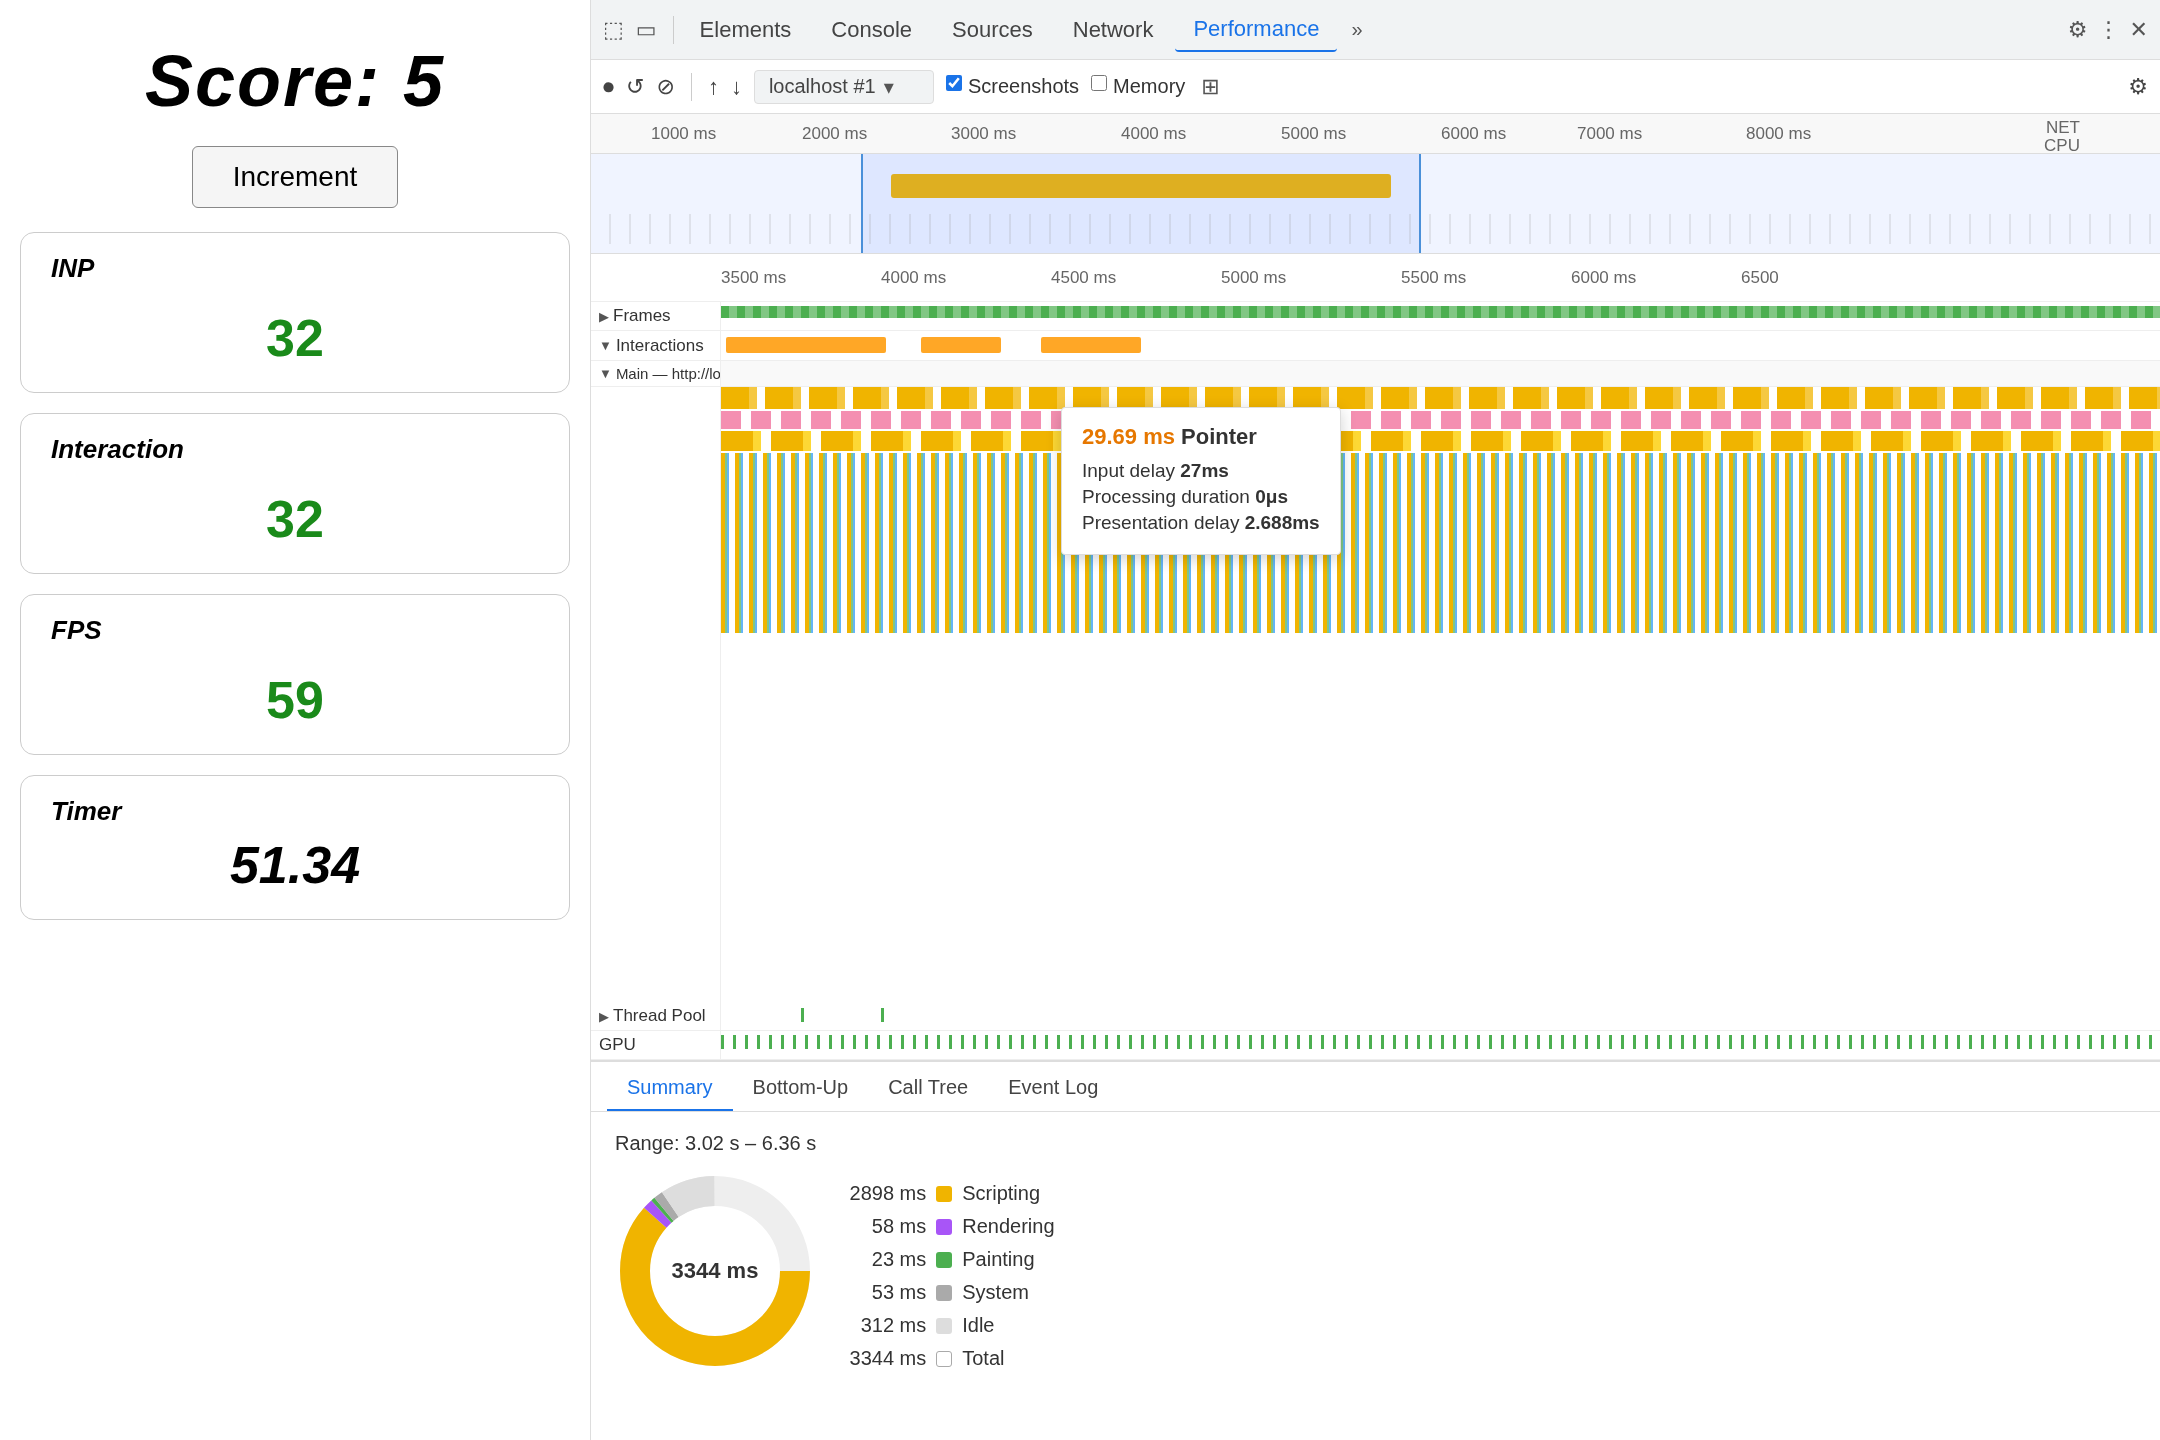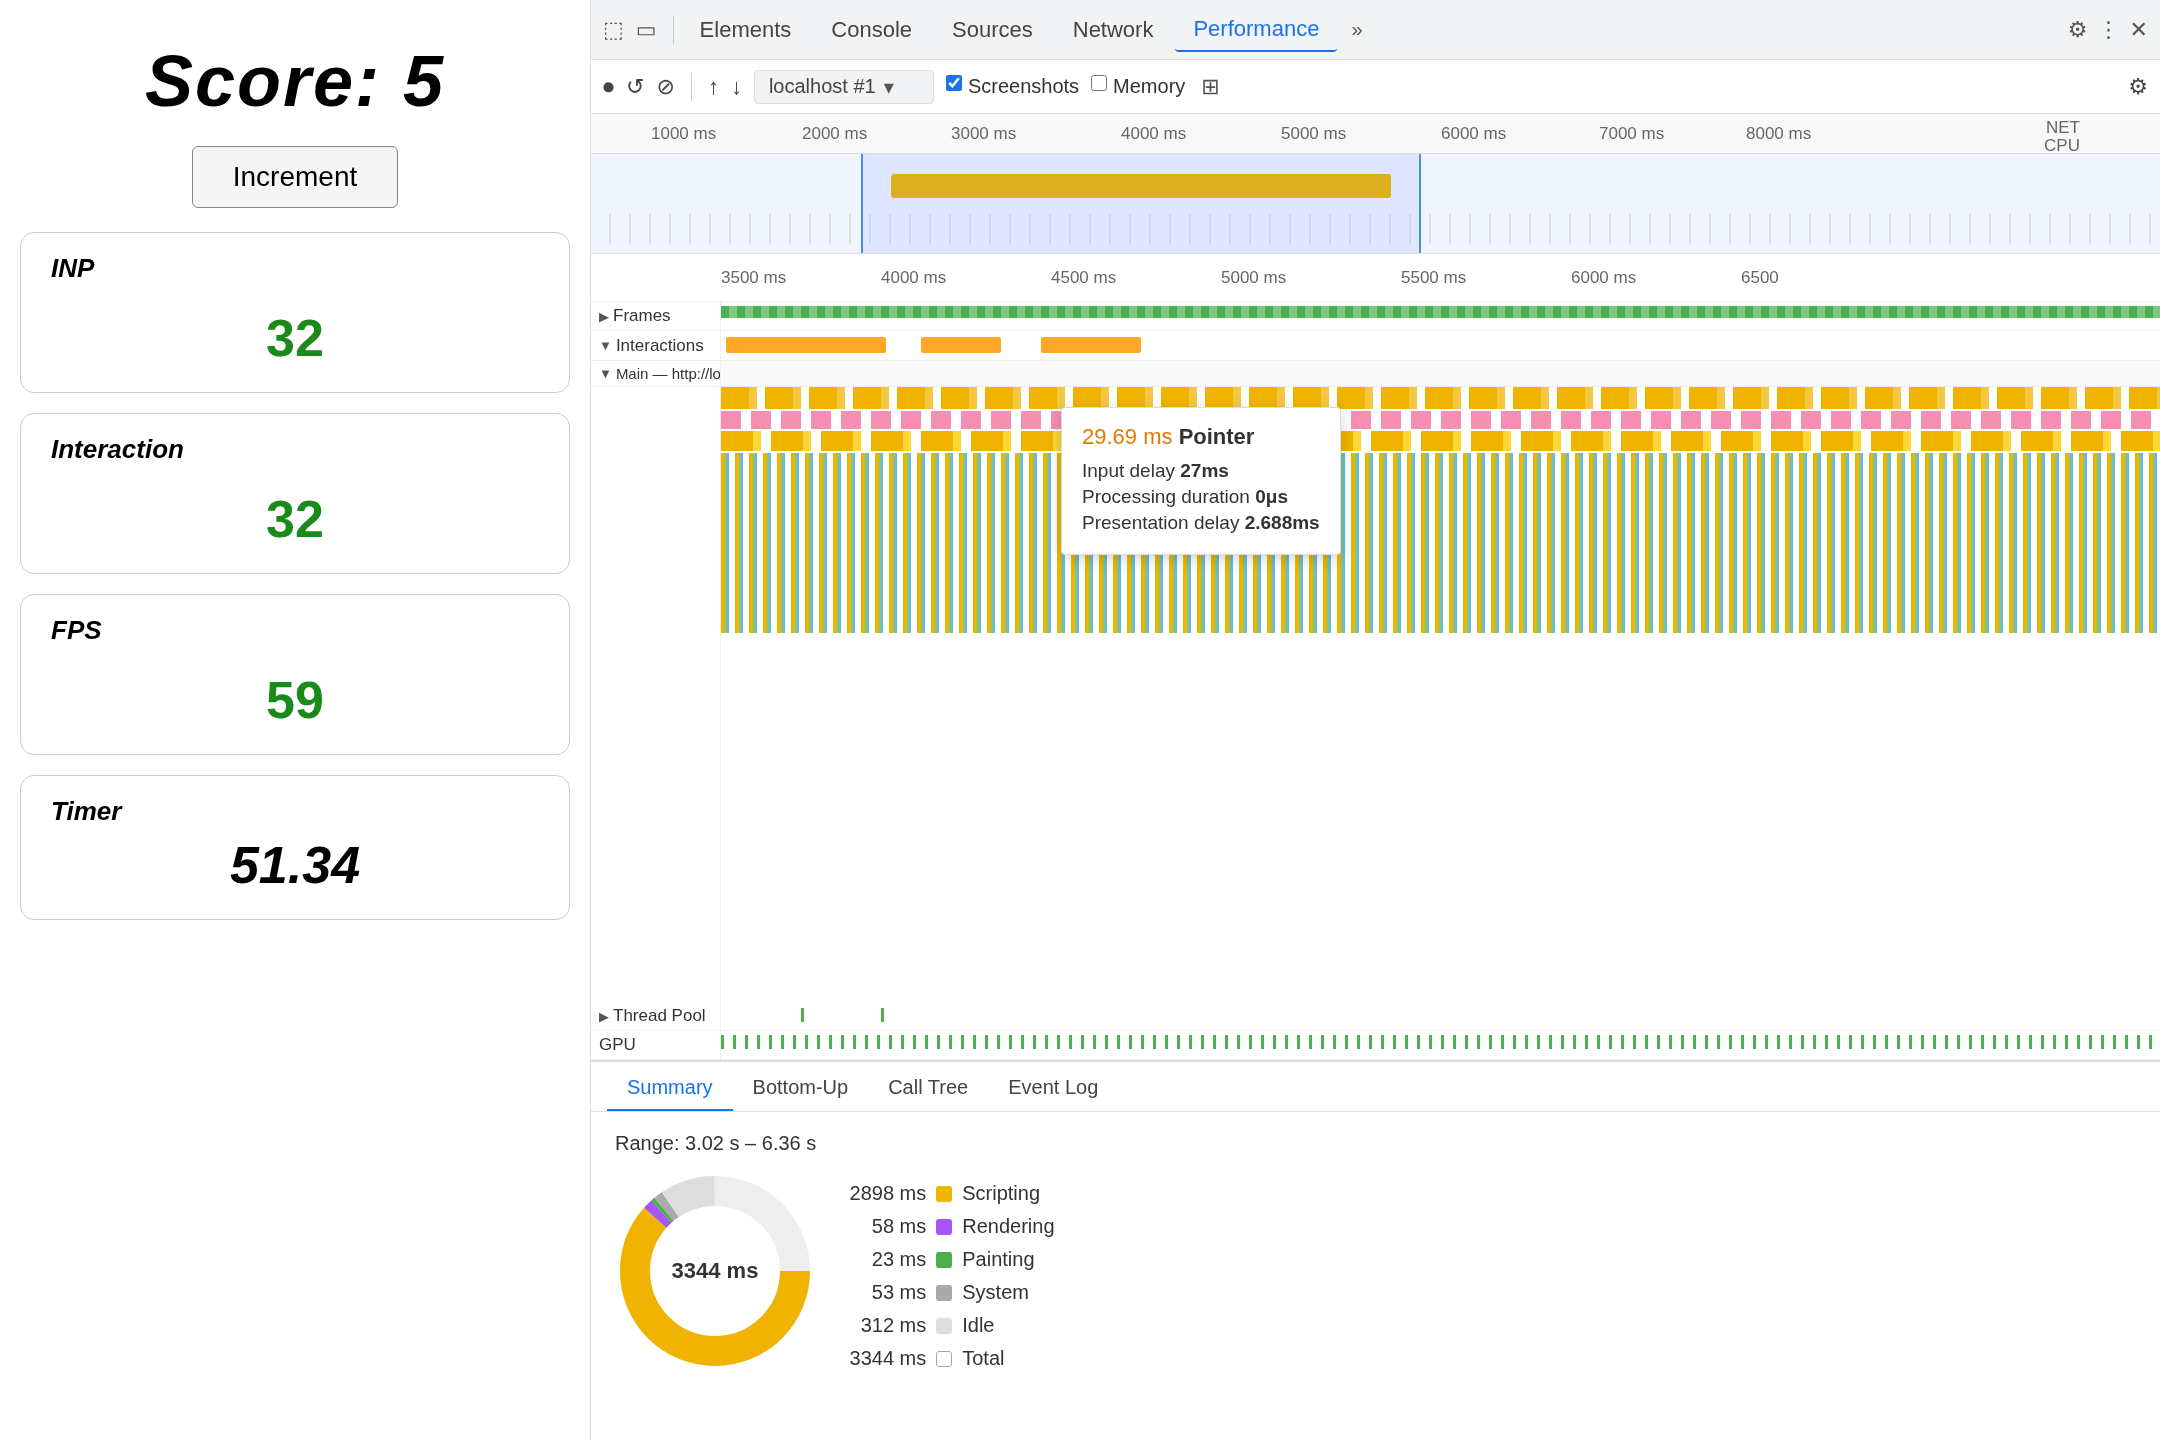--- a/index.html
+++ b/index.html
@@ -293,21 +293,21 @@
       font-size: 20px;
       color: #333;
       z-index: 100;
       min-width: 280px;
     }
     .tooltip-title {
       font-size: 22px;
       font-weight: 600;
       margin-bottom: 10px;
     }
-    .tooltip-ms { color: #e67700; font-weight: 400; }
+    .tooltip-ms { color: #e67700; font-weight: 700; }
     .tooltip-row { margin: 4px 0; font-size: 19px; }
     .tooltip-val { font-weight: 600; }
 
     
     .threadpool-row { min-height: 26px; }
     .gpu-row { min-height: 24px; }
 
     
     .bottom-panel {
       height: 380px;
@@ -480,21 +480,21 @@
     <span class="toolbar-icon" style="margin-left:auto;">⚙</span>
   </div>
 
   <div class="timeline-ruler">
     <span class="ruler-label" style="left:60px;">1000 ms</span>
     <span class="ruler-label" style="left:200px;margin-left:11px;">2000 ms</span>
     <span class="ruler-label" style="left:360px;">3000 ms</span>
     <span class="ruler-label" style="left:530px;">4000 ms</span>
     <span class="ruler-label" style="left:690px;">5000 ms</span>
     <span class="ruler-label" style="left:850px;">6000 ms</span>
-    <span class="ruler-label" style="left:1008px;">7000 ms</span>
+    <span class="ruler-label" style="left:986px;">7000 ms</span>
     <span class="ruler-label" style="left:1155px;">8000 ms</span>
     <span class="ruler-label" style="right:80px;top:22px;">CPU</span>
     <span class="ruler-label" style="right:80px;top:4px;">NET</span>
   </div>
 
   <div class="timeline-overview">
     <div class="overview-yellow-bar"></div>
     <div class="overview-selection"></div>
 
     <div style="position:absolute;top:60px;left:0;right:0;height:30px;background:repeating-linear-gradient(90deg,transparent 0px,transparent 18px,rgba(150,150,150,0.2) 18px,rgba(150,150,150,0.2) 20px);"></div>

